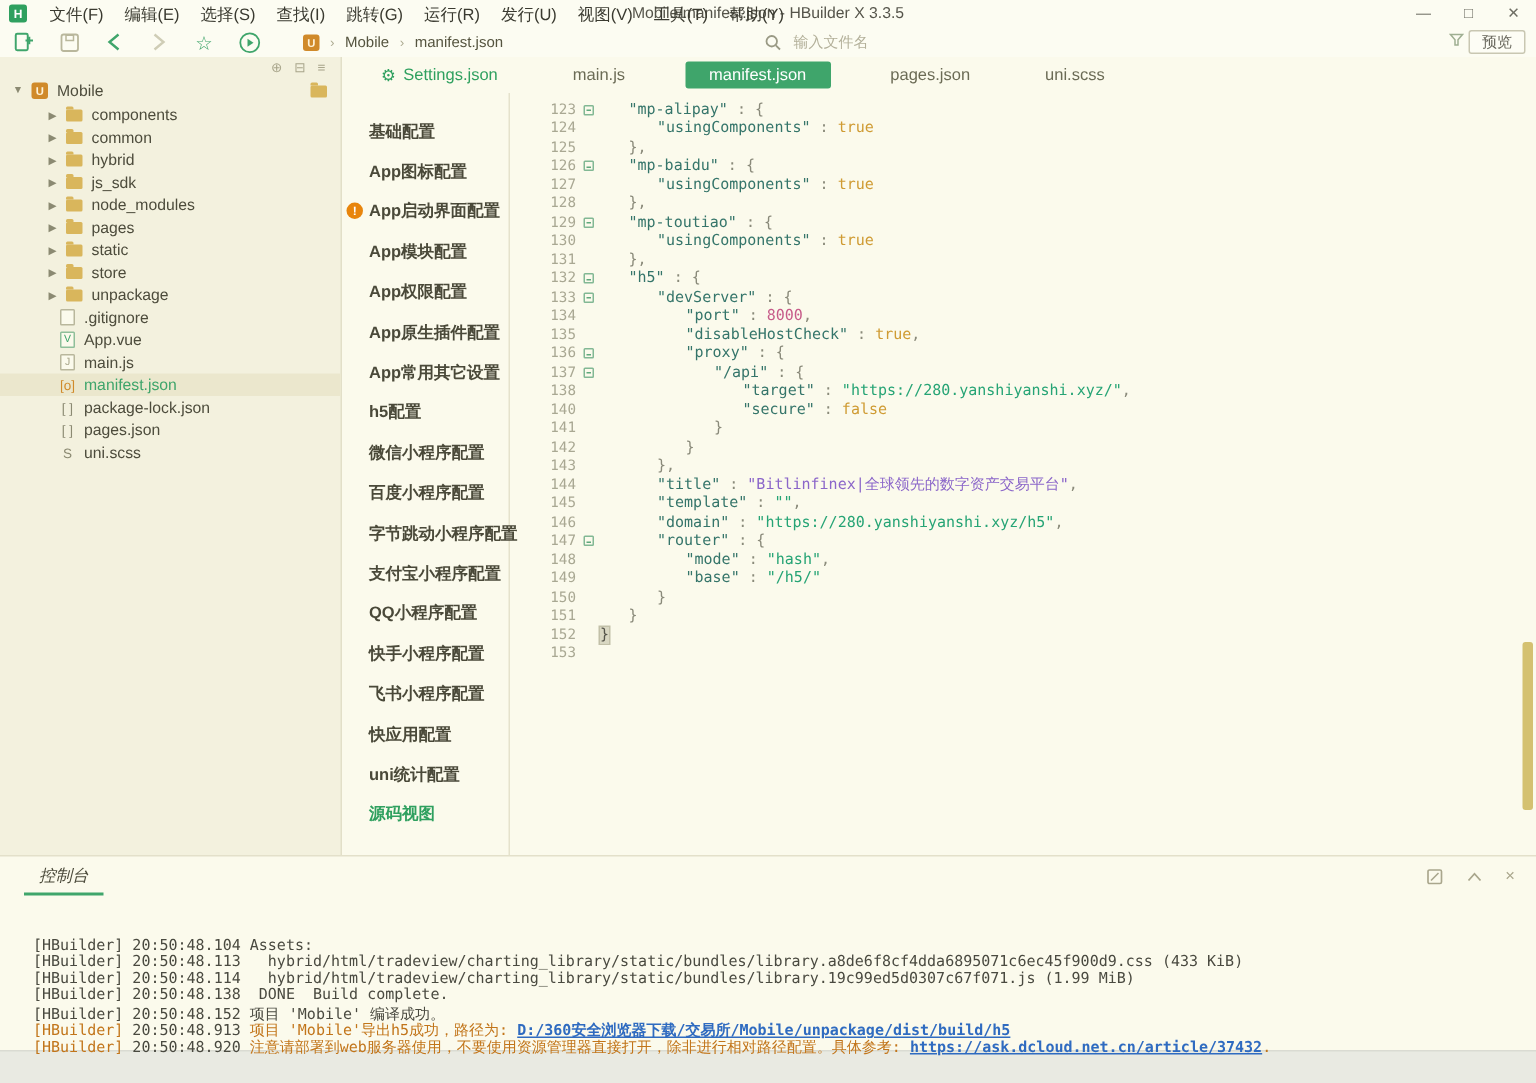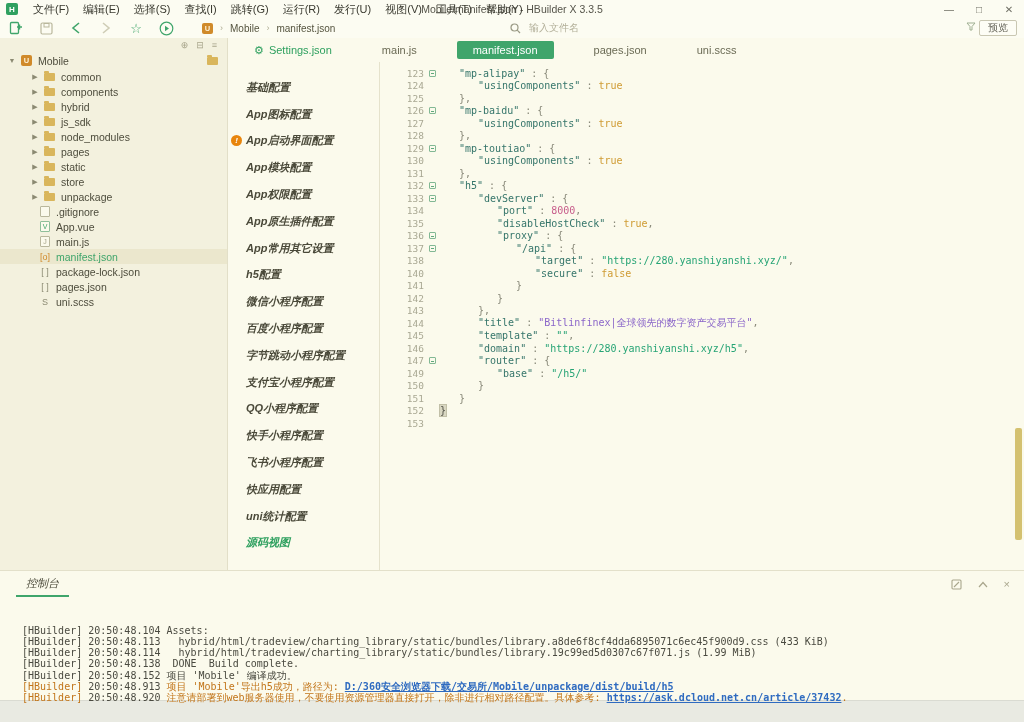--- a/index.html
+++ b/index.html
@@ -64,21 +64,21 @@
   .ficon.scss { color:#8B8A72; font-size:9px; }
 
   .rightpane { flex:1; display:flex; flex-direction:column; background:#FBFAEC; }
   .tabbar { height:24px; display:flex; align-items:center; padding-left:16px; font-size:11px; }
   .tab { margin-right:30px; color:#6B6B55; display:flex; align-items:center; padding:3px 10px; }
   .tab.settings { color:#2FA05F; }
   .tab.settings .gear { margin-right:5px; font-size:11px; }
   .tab.active { background:#3FA56B; color:#FFFFFF; border-radius:2px; padding:3px 16px; }
 
   .content { flex:1; display:flex; }
-  .settingsnav { width:152px; border-right:1px solid #E5E2CC; padding-top:12px;font-style:italic; }
+  .settingsnav { width:112px; border-right:1px solid #E5E2CC; padding-top:12px; }
   .nav-item { height:26.8px; display:flex; align-items:center; padding-left:18px; position:relative;
     font-size:11px; font-weight:600; color:#4A4939; white-space:nowrap; }
   .nav-item.active { color:#2FA05F; }
   .err-badge { position:absolute; left:3px; width:11px; height:11px; border-radius:50%;
     background:#E8850C; color:#fff; font-size:8px; font-weight:bold; display:flex;
     align-items:center; justify-content:center; }
 
   .editor { flex:1; position:relative; padding-top:5px;
     font-family:"DejaVu Sans Mono", monospace; font-size:10px; }
   .cline { height:12.5px; display:flex; align-items:center;margin-left:20px; }
@@ -206,26 +206,26 @@
         <div class="trow root">
           <span class="chev">▼</span>
           <span class="u-badge" style="margin-left: 4px;">U</span>
           <span class="lbl">Mobile</span>
           <span class="spring"></span>
           <span class="folder root-folder"></span>
         </div>
         <div class="trow child">
           <span class="chev">▶</span>
           <span class="folder"></span>
+          <span class="lbl">components</span>
+        </div>
+        <div class="trow child">
+          <span class="chev">▶</span>
+          <span class="folder"></span>
           <span class="lbl">common</span>
-        </div>
-        <div class="trow child">
-          <span class="chev">▶</span>
-          <span class="folder"></span>
-          <span class="lbl">components</span>
         </div>
         <div class="trow child">
           <span class="chev">▶</span>
           <span class="folder"></span>
           <span class="lbl">hybrid</span>
         </div>
         <div class="trow child">
           <span class="chev">▶</span>
           <span class="folder"></span>
           <span class="lbl">js_sdk</span>
@@ -493,20 +493,25 @@
               <span class="num">146</span>
               <span class="foldc"></span>
               <span class="ctext" style="padding-left: 38px;"><span class="c-key">"domain"</span><span class="c-pun"> : </span><span class="c-str">"https://280.yanshiyanshi.xyz/h5"</span><span class="c-pun">,</span></span>
             </div>
             <div class="cline">
               <span class="num">147</span>
               <span class="foldc">
                 <span class="foldbox"></span>
               </span>
               <span class="ctext" style="padding-left: 38px;"><span class="c-key">"router"</span><span class="c-pun"> : {</span></span>
+            </div>
+            <div class="cline">
+              <span class="num">148</span>
+              <span class="foldc"></span>
+              <span class="ctext" style="padding-left: 57px;"><span class="c-key">"mode"</span><span class="c-pun"> : </span><span class="c-str">"hash"</span><span class="c-pun">,</span></span>
             </div>
             <div class="cline">
               <span class="num">149</span>
               <span class="foldc"></span>
               <span class="ctext" style="padding-left: 57px;"><span class="c-key">"base"</span><span class="c-pun"> : </span><span class="c-str">"/h5/"</span></span>
             </div>
             <div class="cline">
               <span class="num">150</span>
               <span class="foldc"></span>
               <span class="ctext" style="padding-left: 38px;"><span class="c-pun">}</span></span>

